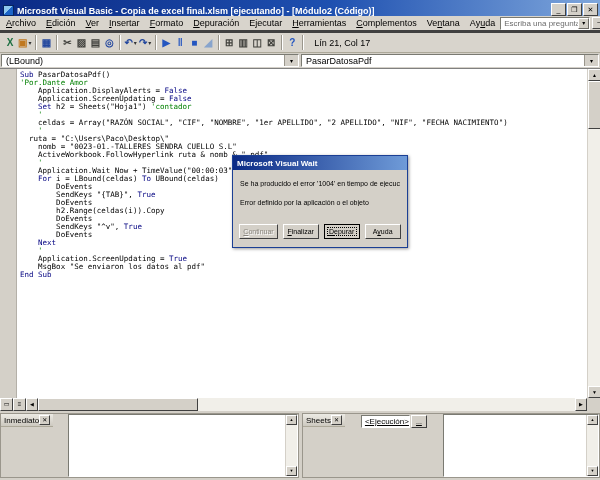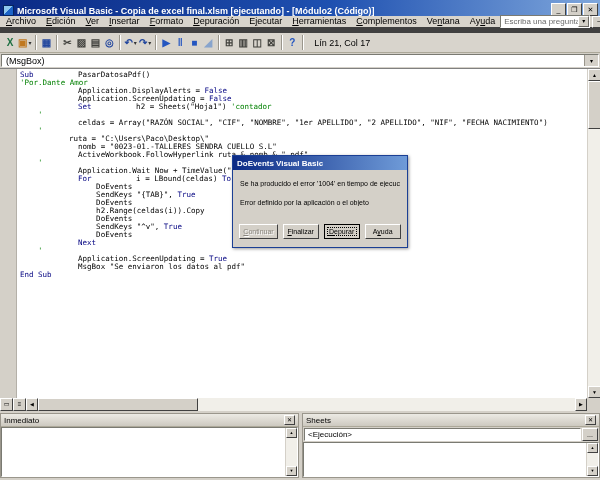--- a/index.html
+++ b/index.html
@@ -10,21 +10,21 @@
   .titlebar { height:16px; background:linear-gradient(90deg,#0b2a85 0%,#1e50b0 55%,#7fa7dc 100%);
               display:flex; align-items:flex-end; padding:0 2px; color:#fff; }
   .app-icon { width:11px; height:11px; margin:0 3px 0 1px; flex:none;
               background:linear-gradient(135deg,#8ec7ee 48%,#1c64c8 48%); border:1px solid #06245e; }
   .title-text { font-size:9px; font-weight:bold; white-space:nowrap; overflow:hidden; flex:1; }
   .win-controls { display:flex; gap:1px; }
   .win-btn { width:15px; height:13px; background:#d4d0c8; font-size:7px; line-height:11px; text-align:center;
              border:1px solid; border-color:#fff #404040 #404040 #fff; color:#000; padding:0; }
 
   
-  .menubar { height:17px; display:flex; align-items:center; background:#d8d4cc; border-bottom:6px solid #404040; padding:0 1px; }
+  .menubar { height:17px; display:flex; align-items:center; background:#d8d4cc; border-bottom:3px solid #404040; padding:0 1px; }
   .menu-item { padding:1px 5px 2px; white-space:nowrap; }
   .menu-item u { text-decoration:underline; }
   .menu-right { margin-left:auto; display:flex; align-items:center; gap:2px; }
   .question-box { width:90px; height:13px; background:#fff; border:1px solid; border-color:#7a7a72 #fff #fff #7a7a72;
                   display:flex; align-items:center; }
   .question-box .q-text { flex:1; font-size:8px; color:#6b6b6b; padding-left:3px; white-space:nowrap; overflow:hidden; }
   .q-arrow { width:11px; height:11px; background:#d4d0c8; border:1px solid; border-color:#fff #6d6a65 #6d6a65 #fff;
              font-size:6px; line-height:9px; text-align:center; flex:none; }
   .mdi-btn { width:13px; height:12px; background:#d4d0c8; font-size:7px; line-height:10px; text-align:center;
              border:1px solid; border-color:#fff #404040 #404040 #fff; padding:0; }
@@ -44,55 +44,55 @@
   .combo .dd { margin-left:auto; width:14px; align-self:stretch; background:#d4d0c8; border-left:1px solid #9a968c;
                display:flex; align-items:center; justify-content:center; font-size:6px; flex:none; }
 
   
   .code-area { position:relative; height:342px; background:#fff; }
   .margin-bar { position:absolute; left:0; top:0; bottom:13px; width:17px; background:#d4d0c8; border-right:1px solid #b4b0a8; }
   .code-pane { position:absolute; left:20px; top:2px; right:14px; bottom:14px; overflow:hidden;
                font-family:"DejaVu Sans Mono", monospace; font-size:7.5px; line-height:8px; white-space:pre; }
   .seg-k { color:#000080; }
   .seg-c { color:#008000; }
-  .seg-n { color:#000000;padding-left:40px; }
+  .seg-n { color:#000000; }
 
   .vscroll { position:absolute; right:0; top:0; bottom:13px; width:13px; background:#f1efe9; border-left:1px solid #d4d0c8; }
   .vscroll .arr { width:13px; height:12px; background:#d4d0c8; border:1px solid; border-color:#fff #404040 #404040 #fff;
                   font-size:5px; line-height:10px; text-align:center; position:absolute; left:0; }
   .vscroll .arr.up { top:0; } .vscroll .arr.down { bottom:0; }
   .vscroll .thumb { position:absolute; left:0; top:12px; width:13px; height:48px; background:#d4d0c8;
                     border:1px solid; border-color:#fff #404040 #404040 #fff; }
   .hscroll-row { position:absolute; left:0; right:0; bottom:0; height:13px; display:flex; background:#f1efe9; }
   .split-btn { width:13px; height:13px; background:#d4d0c8; border:1px solid; border-color:#fff #404040 #404040 #fff;
                font-size:6px; line-height:11px; text-align:center; padding:0; flex:none; }
   .hscroll { flex:1; position:relative; }
   .hscroll .arr { width:12px; height:13px; background:#d4d0c8; border:1px solid; border-color:#fff #404040 #404040 #fff;
                   font-size:5px; line-height:11px; text-align:center; position:absolute; top:0; }
   .hscroll .arr.left { left:0; } .hscroll .arr.right { right:13px; }
   .hscroll .thumb { position:absolute; left:12px; top:0; width:160px; height:13px; background:#d4d0c8;
                     border:1px solid; border-color:#fff #404040 #404040 #fff; }
   .scroll-corner { position:absolute; right:0; bottom:0; width:13px; height:13px; background:#d4d0c8; }
 
   
   .bottom { height:67px; display:flex; gap:3px; background:#d4d0c8; padding-top:2px; }
-  .pane { background:#d4d0c8; border:1px solid #9a968c; display:flex; flex-direction:column; }
+  .pane { background:#d4d0c8; border:1px solid #9a968c; display:flex; flex-direction:row;gap:15px; }
   .pane-immediate { width:299px; flex:none; }
   .pane-locals { flex:1; }
   .pane-title { height:13px; background:linear-gradient(#eceae4,#cdc9c0); display:flex; align-items:center;
                 padding:0 3px; font-size:8px; border-bottom:1px solid #aca899; }
   .pane-close { margin-left:auto; width:11px; height:10px; font-size:6px; line-height:8px; text-align:center;
                 background:#d4d0c8; border:1px solid; border-color:#fff #404040 #404040 #fff; padding:0; }
   .pane-body { position:relative; flex:1; background:#fff; border:1px solid; border-color:#7a7a72 #fff #fff #7a7a72; overflow:hidden; }
   .pane-vscroll { position:absolute; right:0; top:0; bottom:0; width:12px; background:#f1efe9; border-left:1px solid #d4d0c8; }
   .pane-vscroll .arr { width:11px; height:10px; background:#d4d0c8; border:1px solid; border-color:#fff #404040 #404040 #fff;
                        font-size:4px; line-height:8px; text-align:center; position:absolute; left:0; }
   .pane-vscroll .arr.up { top:0; } .pane-vscroll .arr.down { bottom:0; }
 
-  .context-row { height:15px; display:flex; align-items:center; padding:1px; gap:1px; }
+  .context-row { height:15px; display:flex; align-items:center; padding:1px; gap:1px;text-decoration:underline; }
   .context-field { flex:1; height:13px; background:#fff; border:1px solid; border-color:#7a7a72 #fff #fff #7a7a72;
                    font-size:8px; display:flex; align-items:center; padding-left:3px; }
   .dots-btn { width:16px; height:13px; background:#d4d0c8; border:1px solid; border-color:#fff #404040 #404040 #fff;
               font-size:7px; line-height:10px; text-align:center; padding:0; flex:none; }
   .grid-header { height:13px; display:flex; }
   .grid-col { background:#d4d0c8; border:1px solid; border-color:#fff #808080 #808080 #fff;
               font-size:8px; padding:0 0 0 3px; line-height:11px; overflow:hidden; white-space:nowrap; }
 
   
   .dialog { position:absolute; left:232px; top:155px; width:176px; background:#d4d0c8;
@@ -211,21 +211,25 @@
       <span class="tb-btn">
         <span class="tb-glyph" style="color: rgb(36, 86, 192);">?</span>
       </span>
     </span>
   <span class="tb-sep"></span>
   <span class="tb-pos">Lín 21, Col 17</span>
 </div>
 
 <div class="combo-row">
   <span class="combo">
-    <span>(MsgBox)</span>
+    <span>(LBound)</span>
+    <span class="dd">▾</span>
+  </span>
+  <span class="combo">
+    <span>PasarDatosaPdf</span>
     <span class="dd">▾</span>
   </span>
 </div>
 
 <div class="code-area">
   <div class="margin-bar"></div>
   <div class="code-pane" id="code-lines"><div class="code-line"><span class="seg-k">Sub</span><span class="seg-n"> PasarDatosaPdf()</span></div><div class="code-line"><span class="seg-c">'Por.Dante Amor</span></div><div class="code-line"><span class="seg-n">    Application.DisplayAlerts = </span><span class="seg-k">False</span></div><div class="code-line"><span class="seg-n">    Application.ScreenUpdating = </span><span class="seg-k">False</span></div><div class="code-line"><span class="seg-n">    </span><span class="seg-k">Set</span><span class="seg-n"> h2 = Sheets("Hoja1") </span><span class="seg-c">'contador</span></div><div class="code-line"><span class="seg-c">    '</span></div><div class="code-line"><span class="seg-n">    celdas = Array("RAZÓN SOCIAL", "CIF", "NOMBRE", "1er APELLIDO", "2 APELLIDO", "NIF", "FECHA NACIMIENTO")</span></div><div class="code-line"><span class="seg-c">    '</span></div><div class="code-line"><span class="seg-n">  ruta = "C:\Users\Paco\Desktop\"</span></div><div class="code-line"><span class="seg-n">    nomb = "0023-01.-TALLERES SENDRA CUELLO S.L"</span></div><div class="code-line"><span class="seg-n">    ActiveWorkbook.FollowHyperlink ruta &amp; nomb &amp; ".pdf"</span></div><div class="code-line"><span class="seg-c">    '</span></div><div class="code-line"><span class="seg-n">    Application.Wait Now + TimeValue("00:00:03")</span></div><div class="code-line"><span class="seg-n">    </span><span class="seg-k">For</span><span class="seg-n"> i = LBound(celdas) </span><span class="seg-k">To</span><span class="seg-n"> UBound(celdas)</span></div><div class="code-line"><span class="seg-n">        DoEvents</span></div><div class="code-line"><span class="seg-n">        SendKeys "{TAB}", </span><span class="seg-k">True</span></div><div class="code-line"><span class="seg-n">        DoEvents</span></div><div class="code-line"><span class="seg-n">        h2.Range(celdas(i)).Copy</span></div><div class="code-line"><span class="seg-n">        DoEvents</span></div><div class="code-line"><span class="seg-n">        SendKeys "^v", </span><span class="seg-k">True</span></div><div class="code-line"><span class="seg-n">        DoEvents</span></div><div class="code-line"><span class="seg-n">    </span><span class="seg-k">Next</span></div><div class="code-line"><span class="seg-c">    '</span></div><div class="code-line"><span class="seg-n">    Application.ScreenUpdating = </span><span class="seg-k">True</span></div><div class="code-line"><span class="seg-n">    MsgBox "Se enviaron los datos al pdf"</span></div><div class="code-line"><span class="seg-k">End Sub</span></div></div>
   <div class="vscroll">
     <span class="arr up">▲</span>
     <span class="thumb"></span>
@@ -269,21 +273,21 @@
       <div class="pane-vscroll">
         <span class="arr up">▲</span>
         <span class="arr down">▼</span>
       </div>
     </div>
   </div>
 </div>
 
 <div class="dialog">
   <div class="dialog-title">
-    <span>DoEvents Visual Basic</span>
+    <span>Microsoft Visual Wait</span>
   </div>
   <div class="dialog-body">
     <div class="dialog-msg">Se ha producido el error '1004' en tiempo de ejecución:</div>
     <div class="dialog-msg">Error definido por la aplicación o el objeto</div>
   </div>
   <div class="dialog-buttons" id="dialog-buttons">
       <button class="dlg-btn disabled" disabled=""><u>C</u>ontinuar</button>
       <button class="dlg-btn"><u>F</u>inalizar</button>
       <button class="dlg-btn default"><u>D</u>epurar</button>
       <button class="dlg-btn">A<u>y</u>uda</button>

